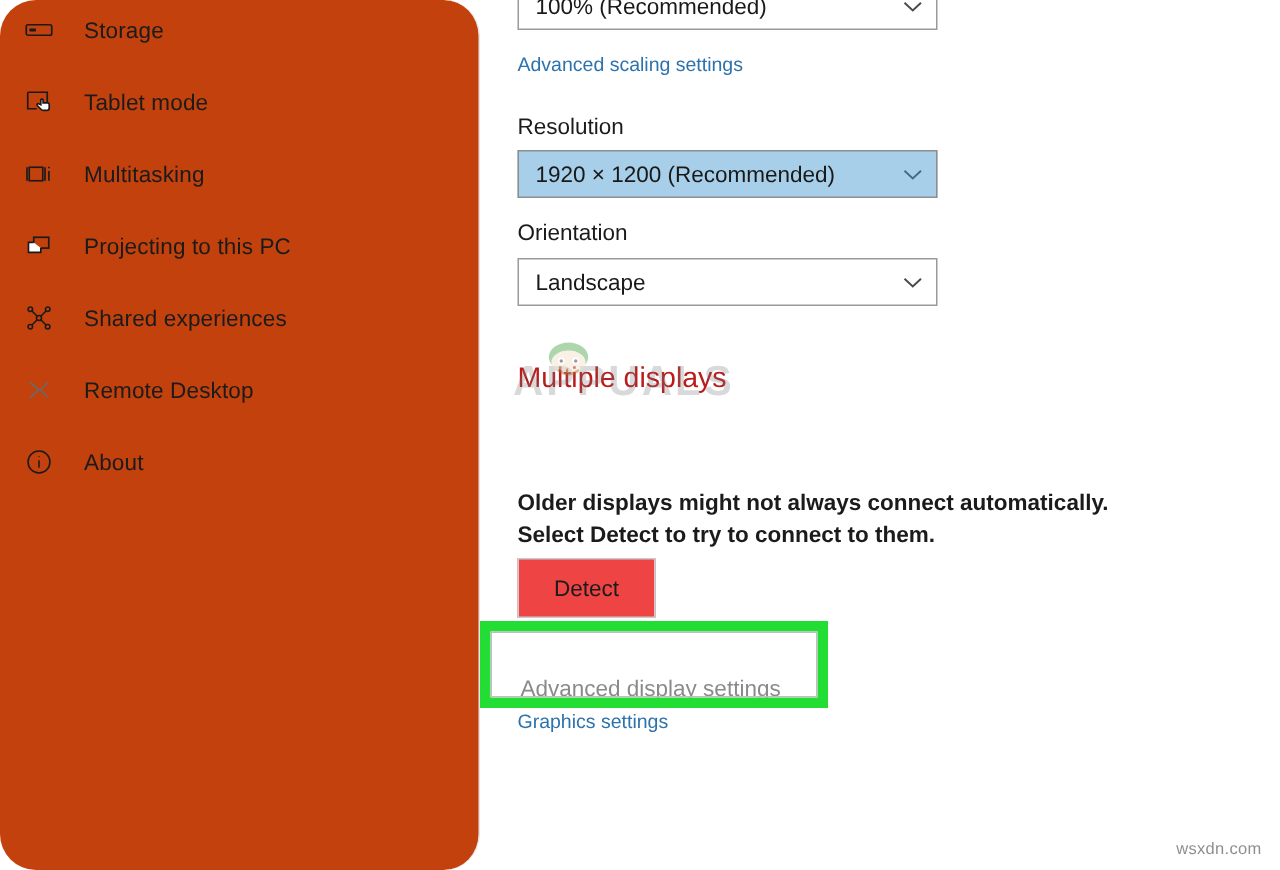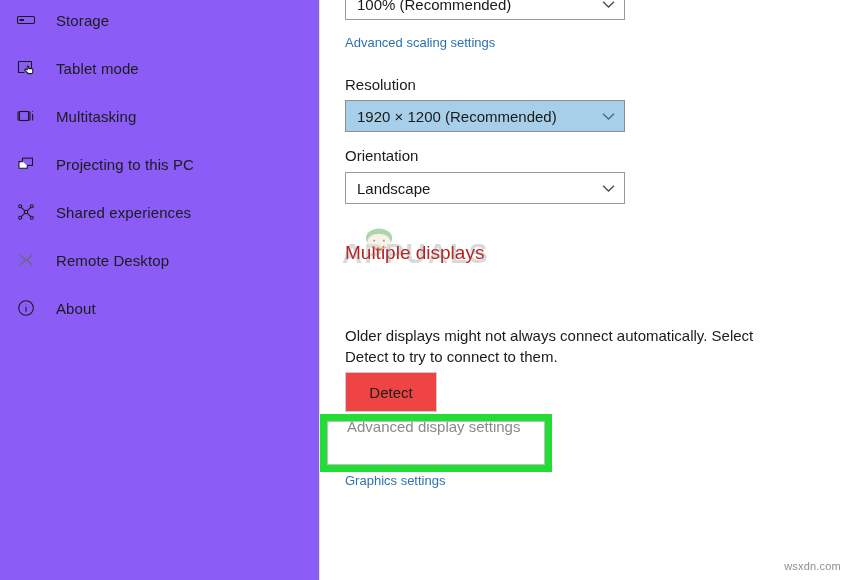--- a/index.html
+++ b/index.html
@@ -22,23 +22,24 @@
     background: #ffffff;
   }
 
   
   .sidebar {
     position: absolute;
     left: 0;
     top: 0;
     width: 320px;
     height: 580px;
-    background: #8b5cf6;
+    background: #c2410c;
     border-right: 1px solid #e6e6e6;
     box-sizing: border-box;
+    border-radius: 24px;
   }
   .nav-item {
     position: absolute;
     left: 0;
     width: 320px;
     height: 40px;
     display: flex;
     align-items: center;
     box-sizing: border-box;
     padding-left: 16px;
@@ -346,25 +347,25 @@
       <span class="chev">
         <svg width="13" height="9" viewBox="0 0 13 9" fill="none" stroke="currentColor" stroke-width="1.3">
             <path d="M1 1.8 L6.5 7 L12 1.8"></path>
           </svg>
       </span>
     </div>
 
     <div class="section-title" style="top:243px;">Multiple displays</div>
 
 
-    <div class="body-text" style="top:325px;">Older displays might not always connect automatically. Select Detect to try to connect to them.</div>
+    <div class="body-text" style="top:325px;font-weight:bold;">Older displays might not always connect automatically. Select Detect to try to connect to them.</div>
 
     <button class="btn" style="top:372px;">Detect</button>
 
-    <div class="adv-disabled" style="top:419px;">Advanced display settings</div>
+    <div class="adv-disabled" style="top:452px;">Advanced display settings</div>
 
     <a class="link" style="top:474px;">Graphics settings</a>
 
   </div>
 
   <div class="highlight-box"></div>
 
   <div class="watermark">
     <span class="watermark-text">APPUALS</span>
     <svg class="watermark-logo" viewBox="0 0 48 48" fill="none">

